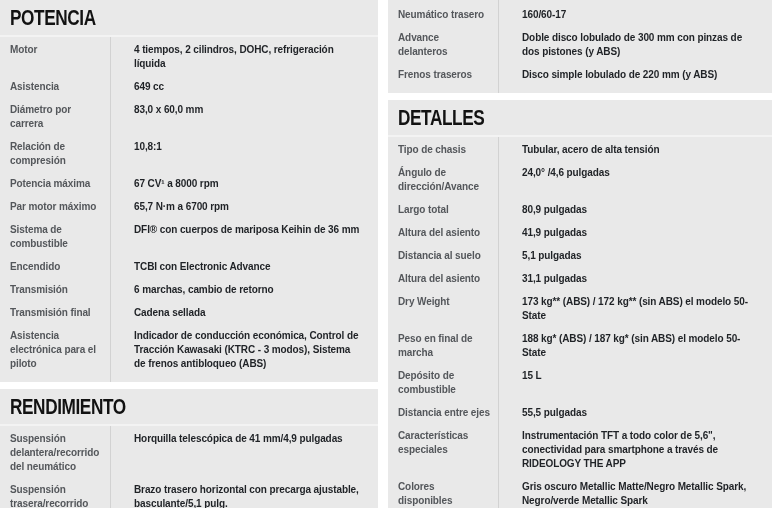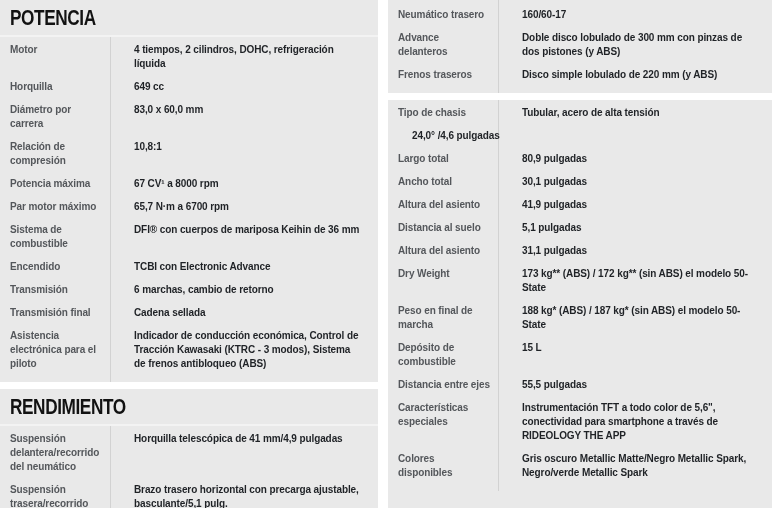--- a/index.html
+++ b/index.html
@@ -87,21 +87,21 @@
       <section class="card">
     <header class="card-header">
       <h2 class="card-title">POTENCIA</h2>
     </header>
     <div class="rows">
           <div class="row">
     <div class="row-label">Motor</div>
     <div class="row-value">4 tiempos, 2 cilindros, DOHC, refrigeración líquida</div>
   </div>
           <div class="row">
-    <div class="row-label">Horquilla</div>
+    <div class="row-label">Asistencia</div>
     <div class="row-value">649 cc</div>
   </div>
           <div class="row">
     <div class="row-label">Diámetro por carrera</div>
     <div class="row-value">83,0 x 60,0 mm</div>
   </div>
           <div class="row">
     <div class="row-label">Relación de compresión</div>
     <div class="row-value">10,8:1</div>
   </div>
@@ -163,35 +163,35 @@
     <div class="row-label">Advance delanteros</div>
     <div class="row-value">Doble disco lobulado de 300 mm con pinzas de dos pistones (y ABS)</div>
   </div>
           <div class="row">
     <div class="row-label">Frenos traseros</div>
     <div class="row-value">Disco simple lobulado de 220 mm (y ABS)</div>
   </div>
         </div>
   </section>
       <section class="card">
+    <header class="card-header">
+      <h2 class="card-title">DETALLES</h2>
+    </header>
     <div class="rows">
           <div class="row">
     <div class="row-label">Tipo de chasis</div>
     <div class="row-value">Tubular, acero de alta tensión</div>
   </div>
           <div class="row">
+    <div class="row-label">Ángulo de dirección/​Avance</div>
     <div class="row-value">24,0° /​4,6 pulgadas</div>
   </div>
           <div class="row">
     <div class="row-label">Largo total</div>
     <div class="row-value">80,9 pulgadas</div>
-  </div>
-          <div class="row">
-    <div class="row-label">Ancho total</div>
-    <div class="row-value">30,1 pulgadas</div>
   </div>
           <div class="row">
     <div class="row-label">Altura del asiento</div>
     <div class="row-value">41,9 pulgadas</div>
   </div>
           <div class="row">
     <div class="row-label">Distancia al suelo</div>
     <div class="row-value">5,1 pulgadas</div>
   </div>
           <div class="row">

